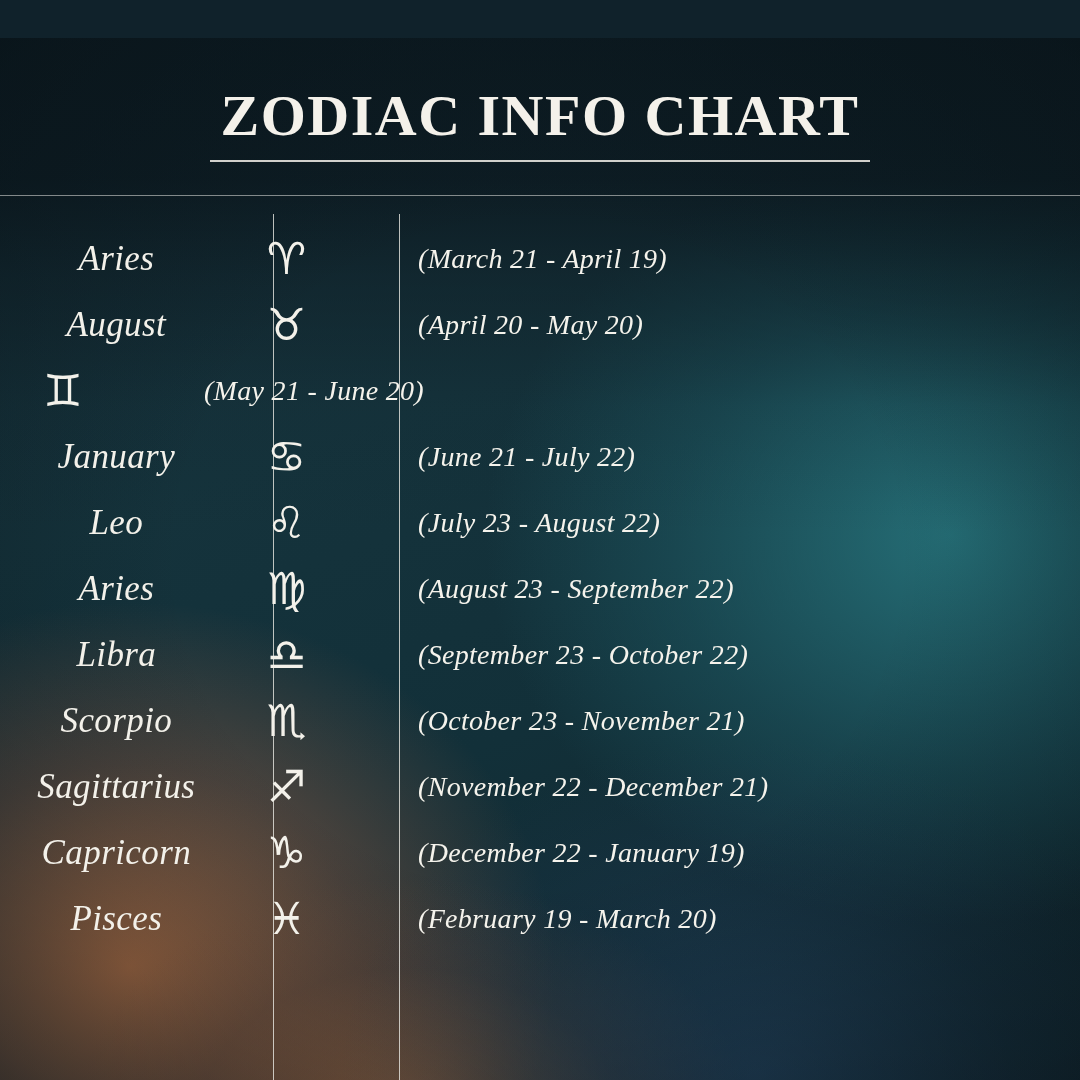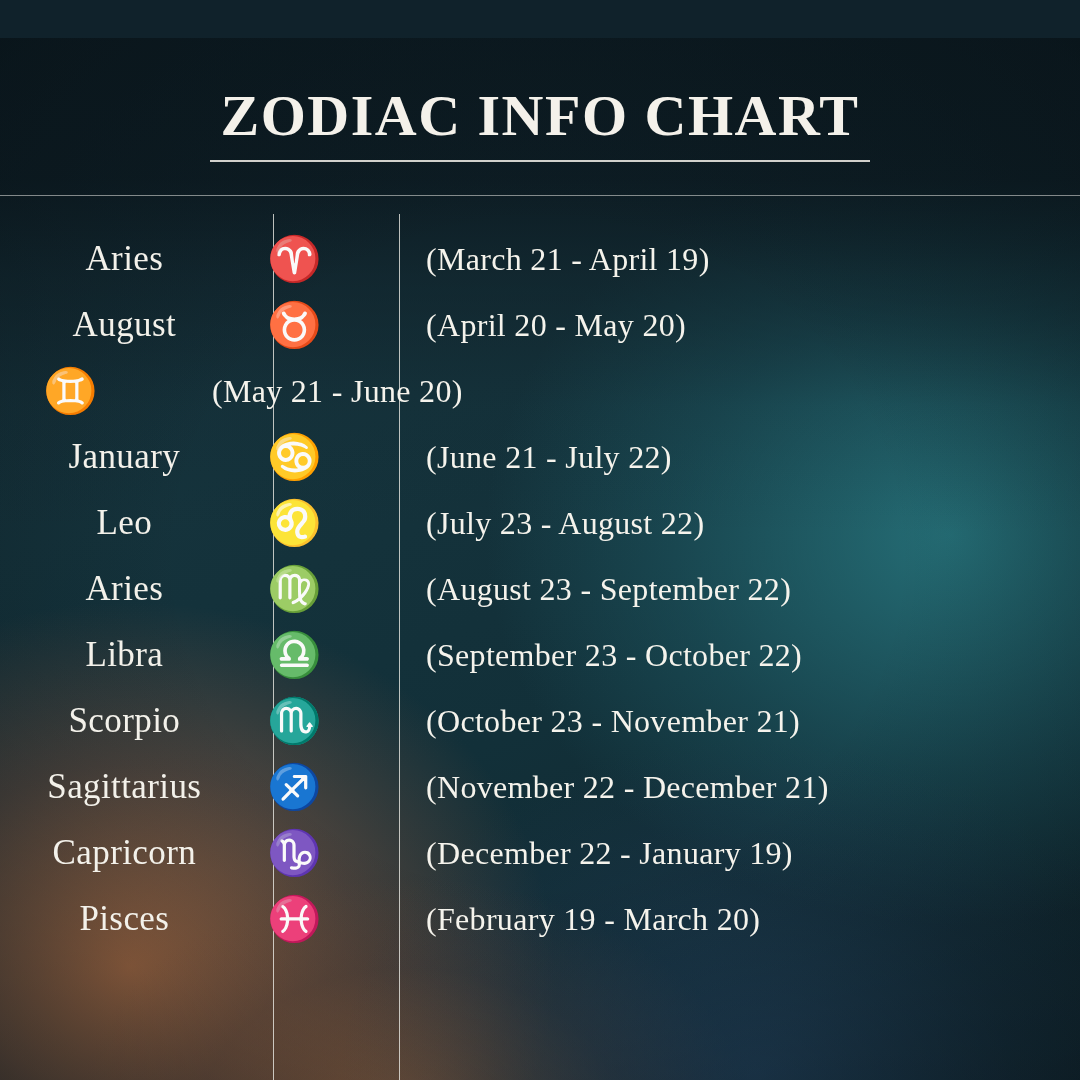--- a/index.html
+++ b/index.html
@@ -96,22 +96,23 @@
     width: 1px;
     height: 890px;
     background: rgba(232,232,226,0.80);
   }
   .col-rule.left  { left: 273px; }
   .col-rule.right { left: 399px; }
 
   .rows {
     position: absolute;
     top: 12px;
-    left: 8px;
+    left: 0;
     width: 932px;
+    font-style: italic;
   }
   .row {
     display: flex;
     align-items: center;
     height: 66px;
   }
   .cell-name {
     width: 273px;
     text-align: center;
     color: #f3f1ea;
@@ -126,21 +127,21 @@
     font-size: 44px;
     line-height: 1;
     font-family: "DejaVu Sans", sans-serif;
     font-weight: 300;
   }
   .cell-dates {
     width: 681px;
     padding-left: 78px;
     box-sizing: border-box;
     color: #f5f3ec;
-    font-size: 32px;
+    font-size: 28px;
     letter-spacing: 0.3px;
     white-space: nowrap;
   }
 </style>
 </head>
 <body>
 
 <div id="poster">
 
   <div class="bg-layer bg-base"></div>

